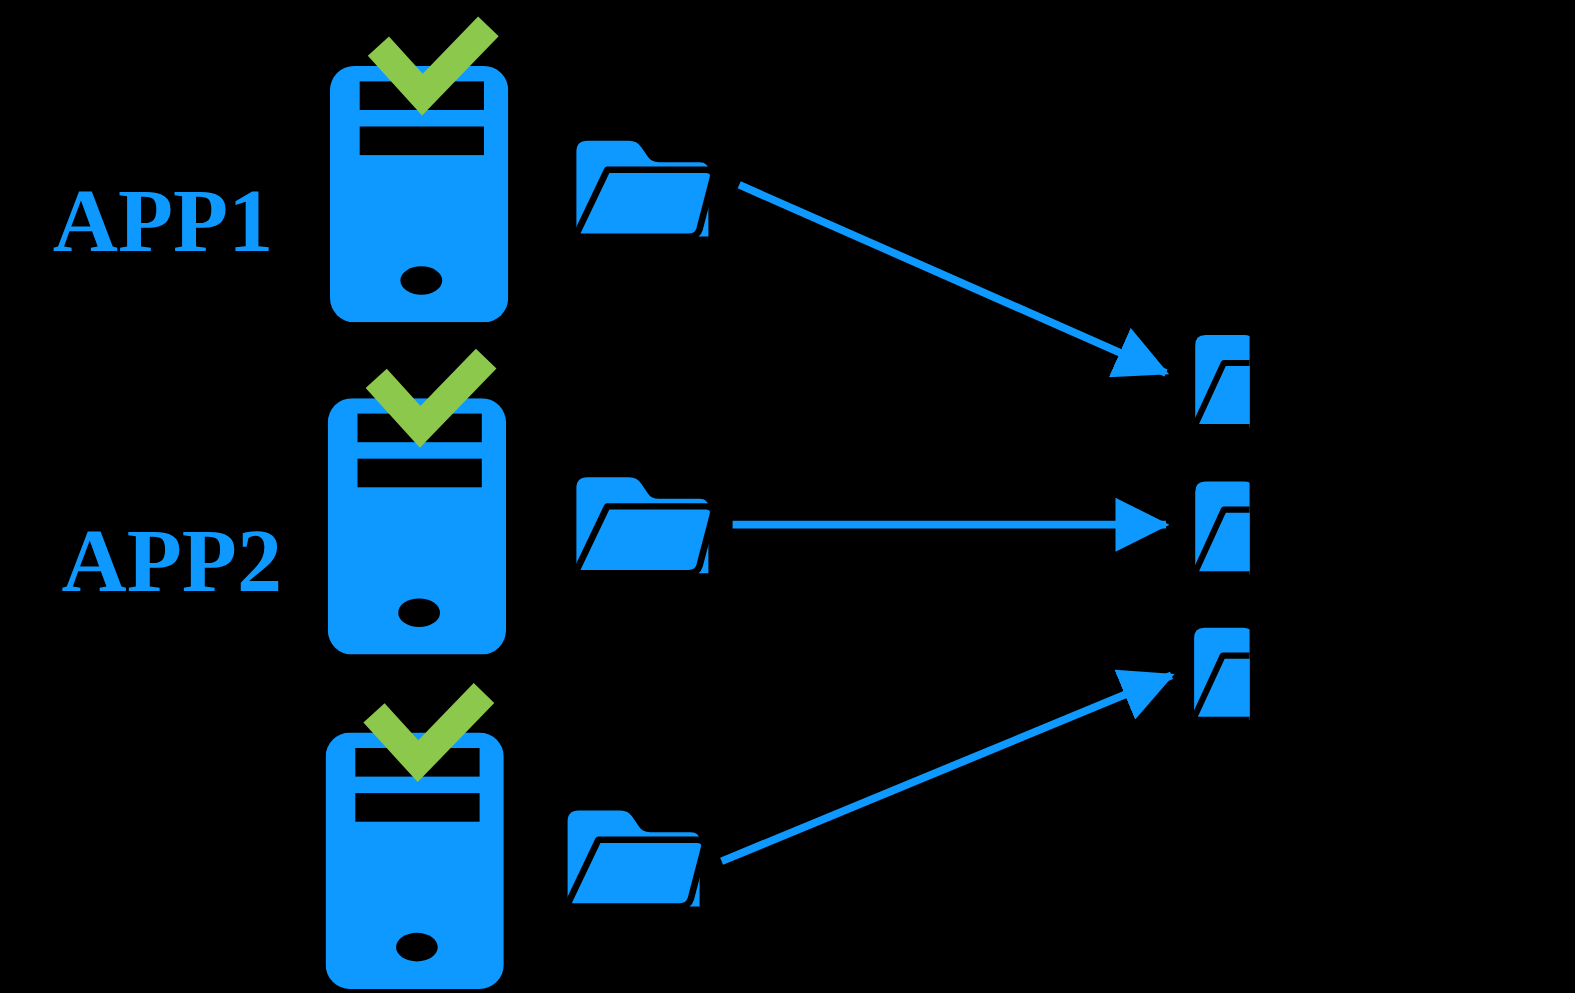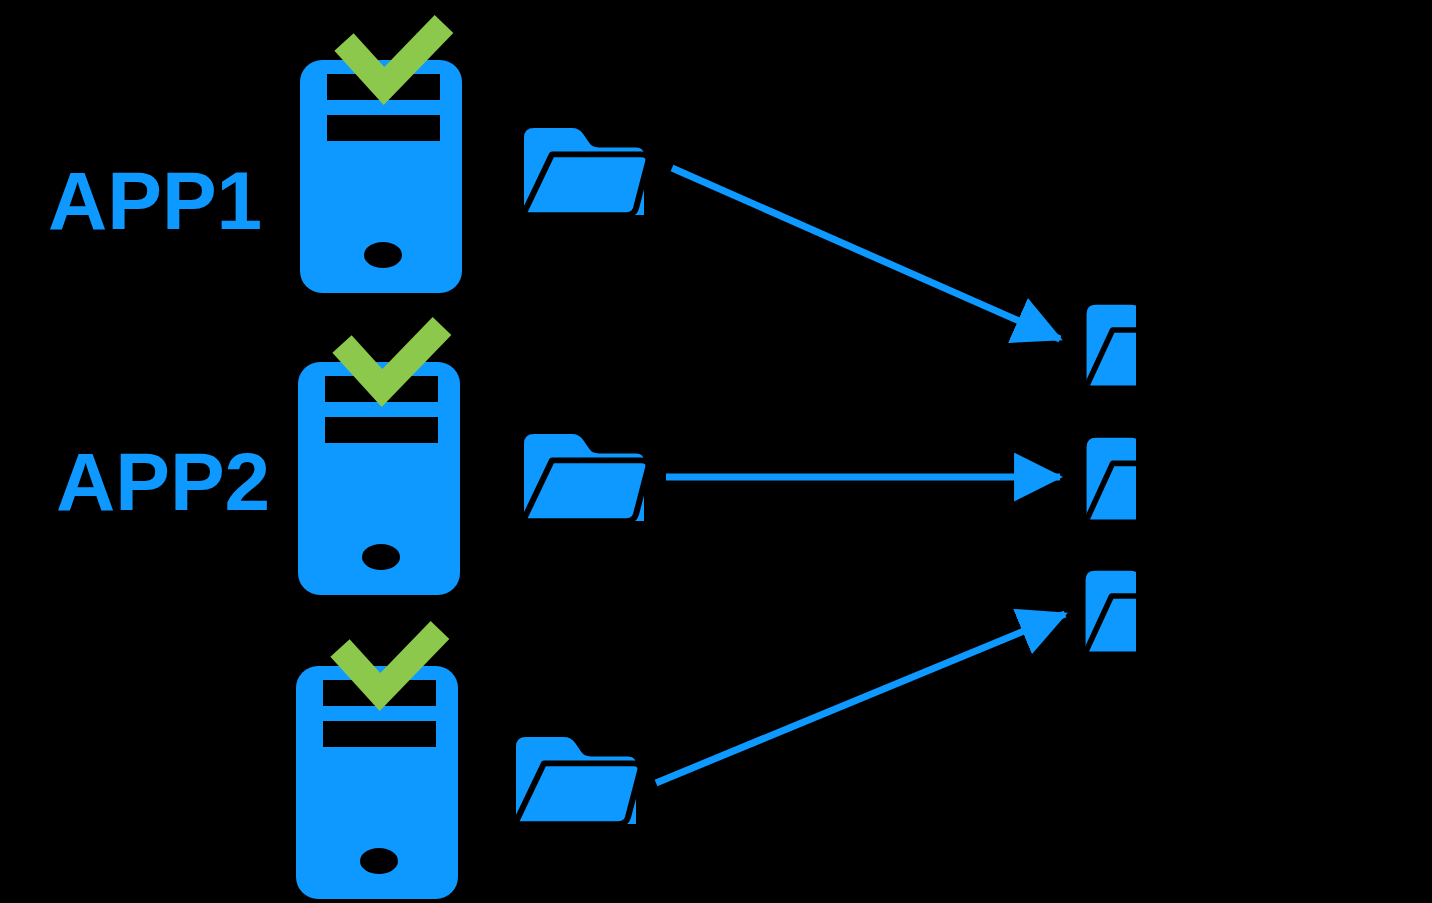--- a/index.html
+++ b/index.html
@@ -6,21 +6,21 @@
     --blue:#0D99FF;
     --green:#8CC84B;
     --bg:#000000;
   }
   html,body{margin:0;padding:0;background:var(--bg);}
   .canvas{
     position:relative;
     width:1136px;height:903px;
     background:var(--bg);
     overflow:hidden;
-    font-family:Liberation Sans, sans-serif;
+    font-family:Liberation Serif, serif;
   }
   .abs{position:absolute;}
   .app-label{
     position:absolute;
     color:var(--blue);
     font-weight:bold;
     font-size:82px;
     line-height:82px;
     white-space:nowrap;
     user-select:none;
@@ -54,21 +54,21 @@
   <svg class="abs" style="left:300px;top:60px" width="162" height="233">
       <use href="#sym-server"></use>
     </svg>
   <svg class="abs" style="left:300px;top:-2px" width="170" height="120">
       <use href="#sym-check"></use>
     </svg>
   <svg class="abs" style="left:518px;top:122px" width="140" height="98" preserveAspectRatio="none" viewBox="0 0 140 100">
       <use href="#sym-folder"></use>
     </svg>
 
-  <div class="app-label" style="left:56px;top:441px">APP2</div>
+  <div class="app-label" style="left:56px;top:469px">APP2</div>
   <svg class="abs" style="left:298px;top:362px" width="162" height="233">
       <use href="#sym-server"></use>
     </svg>
   <svg class="abs" style="left:298px;top:300px" width="170" height="120">
       <use href="#sym-check"></use>
     </svg>
   <svg class="abs" style="left:518px;top:428px" width="140" height="98" preserveAspectRatio="none" viewBox="0 0 140 100">
       <use href="#sym-folder"></use>
     </svg>
 

